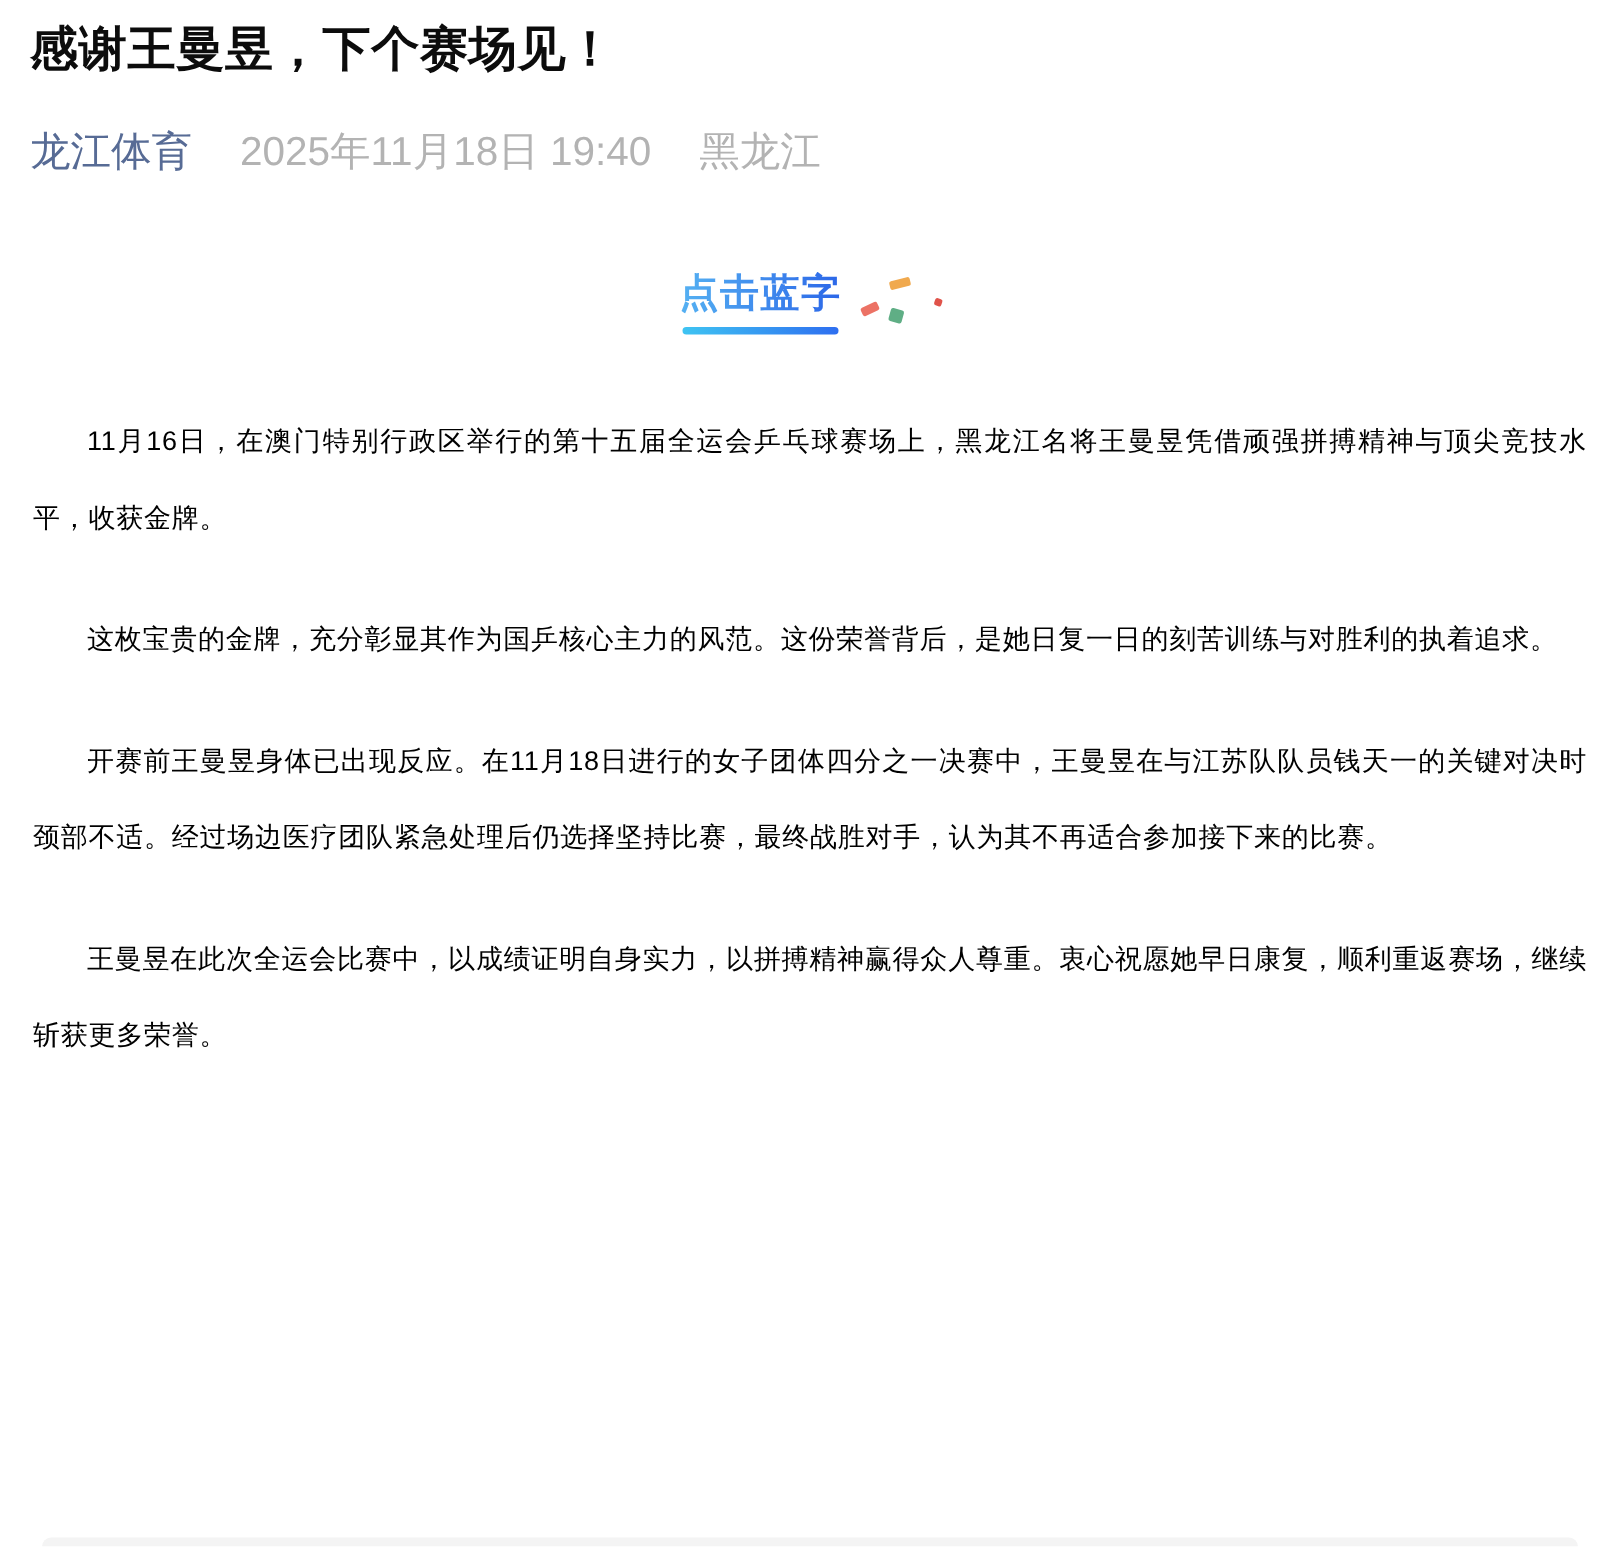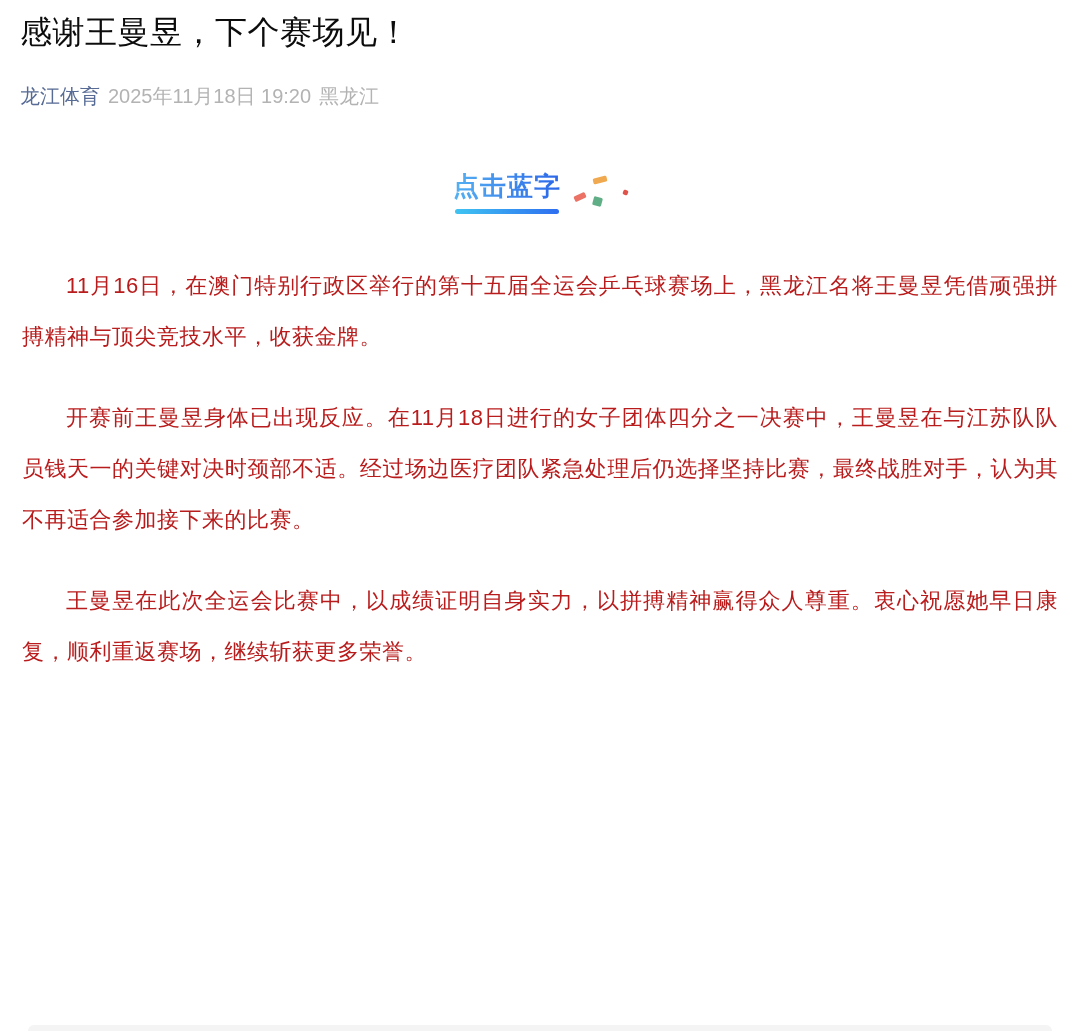--- a/index.html
+++ b/index.html
@@ -13,32 +13,32 @@
     height: 1031px;
     overflow: hidden;
     position: relative;
   }
   .page {
     padding: 10px 20px 0 20px;
   }
   
   .title {
     font-size: 32px;
-    font-weight: 400;
+    font-weight: 700;
     color: #0c0c0c;
     line-height: 1.4;
     margin: 0;
     letter-spacing: 0.5px;
   }
   .byline {
     margin-top: 28px;
     display: flex;
     align-items: baseline;
-    gap: 8px;
-    font-size: 20px;
+    gap: 32px;
+    font-size: 27px;
   }
   .byline .author {
     color: #576b95;
     cursor: pointer;
     font-weight: 400;
   }
   .byline .meta {
     color: #b3b3b3;
     font-weight: 400;
   }
@@ -86,23 +86,23 @@
   .confetti.c-salmon { left: 12px; top: 22px; width: 12px; height: 6px; transform: rotate(-25deg); }
   .confetti.c-green  { left: 31px; top: 25px; width: 9px;  height: 9px; transform: rotate(15deg); }
   .confetti.c-red    { left: 61px; top: 18px; width: 5px;  height: 5px; transform: rotate(20deg); }
   
   .article {
     margin-top: 42px;
     padding: 0 2px;
   }
   .article p {
     margin: 0 0 30px 0;
-    font-size: 22px;
+    font-size: 18px;
     line-height: 51px;
-    color: #b91c1c;
+    color: #000000;
     text-align: justify;
     text-indent: 2em;
     letter-spacing: 0.5px;
     word-break: break-all;
   }
   .article p:last-child {
     margin-bottom: 0;
   }
   
   .next-card-edge {
@@ -117,38 +117,39 @@
 </style>
 </head>
 <body>
 
 <div class="page">
 
   <h1 class="title">感谢王曼昱，下个赛场见！</h1>
 
   <div class="byline">
     <span class="author">龙江体育</span>
-    <span class="meta">2025年11月18日 19:20</span>
+    <span class="meta">2025年11月18日 19:40</span>
     <span class="meta">黑龙江</span>
   </div>
 
   <div class="banner">
     <div class="banner-group">
       <span class="banner-text">点击蓝字</span>
       <span class="banner-underline"></span>
     </div>
     <div class="confetti-zone">
       <span class="confetti c-orange" style="background:#f0a94e"></span>
       <span class="confetti c-salmon" style="background:#ec7265"></span>
       <span class="confetti c-green" style="background:#5fae85"></span>
       <span class="confetti c-red" style="background:#e0534a"></span>
     </div>
   </div>
 
   <div class="article">
     <p>11月16日，在澳门特别行政区举行的第十五届全运会乒乓球赛场上，黑龙江名将王曼昱凭借顽强拼搏精神与顶尖竞技水平，收获金牌。</p>
+    <p>这枚宝贵的金牌，充分彰显其作为国乒核心主力的风范。这份荣誉背后，是她日复一日的刻苦训练与对胜利的执着追求。</p>
     <p>开赛前王曼昱身体已出现反应。在11月18日进行的女子团体四分之一决赛中，王曼昱在与江苏队队员钱天一的关键对决时颈部不适。经过场边医疗团队紧急处理后仍选择坚持比赛，最终战胜对手，认为其不再适合参加接下来的比赛。</p>
     <p>王曼昱在此次全运会比赛中，以成绩证明自身实力，以拼搏精神赢得众人尊重。衷心祝愿她早日康复，顺利重返赛场，继续斩获更多荣誉。</p>
   </div>
 
 </div>
 
 <div class="next-card-edge"></div>
 
 </body></html>

